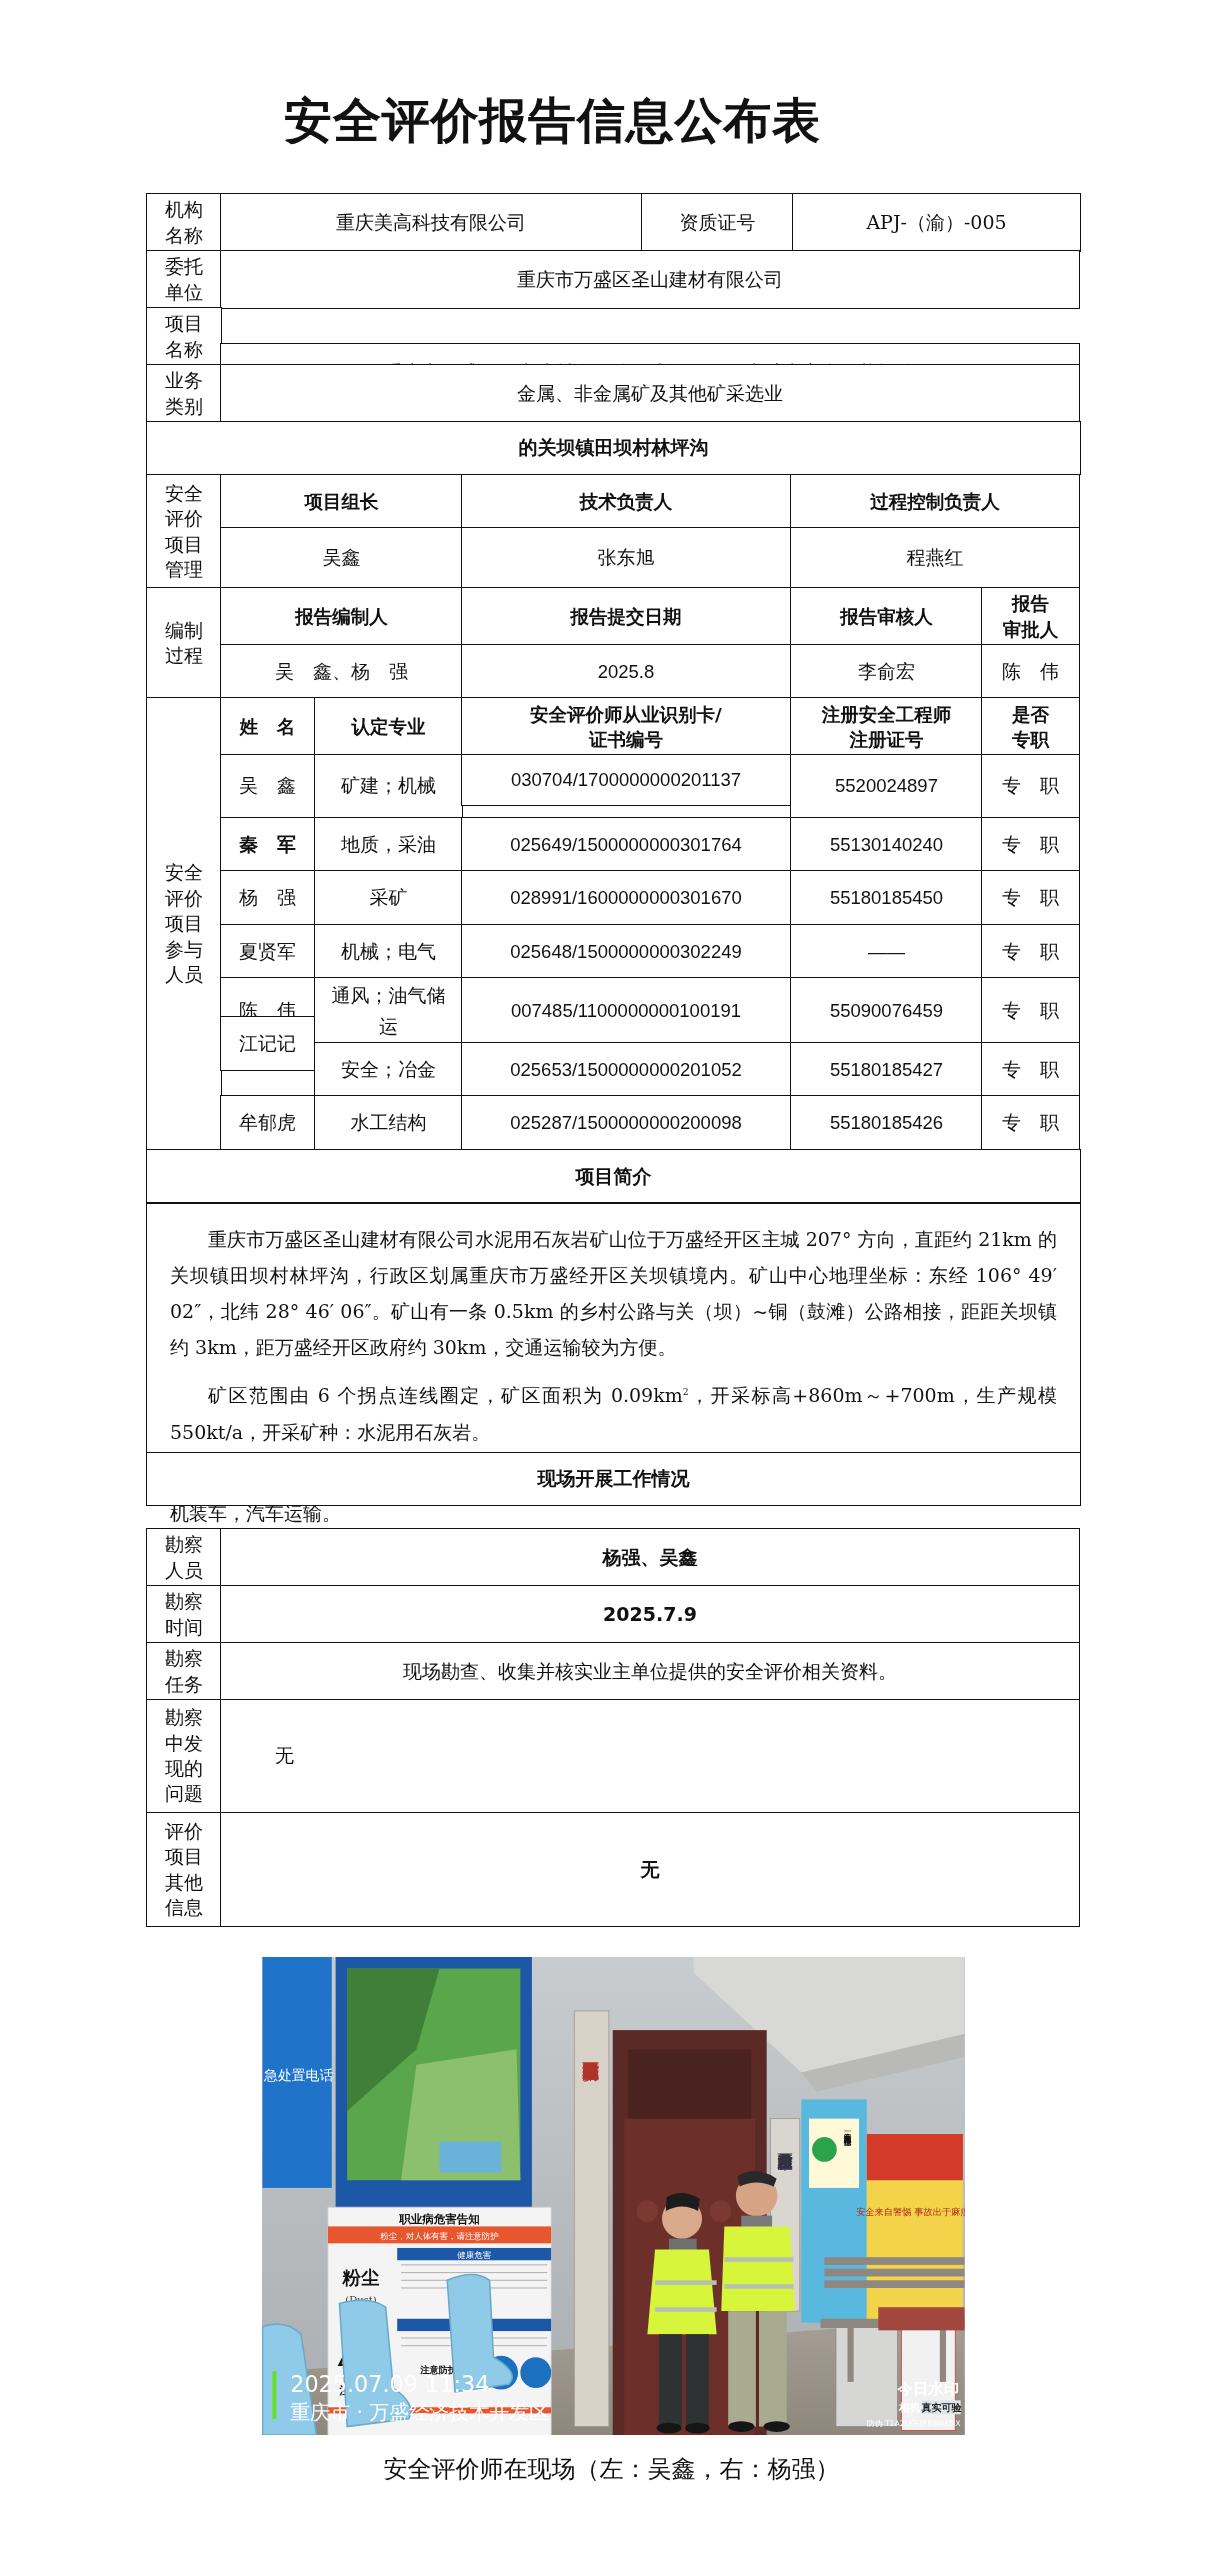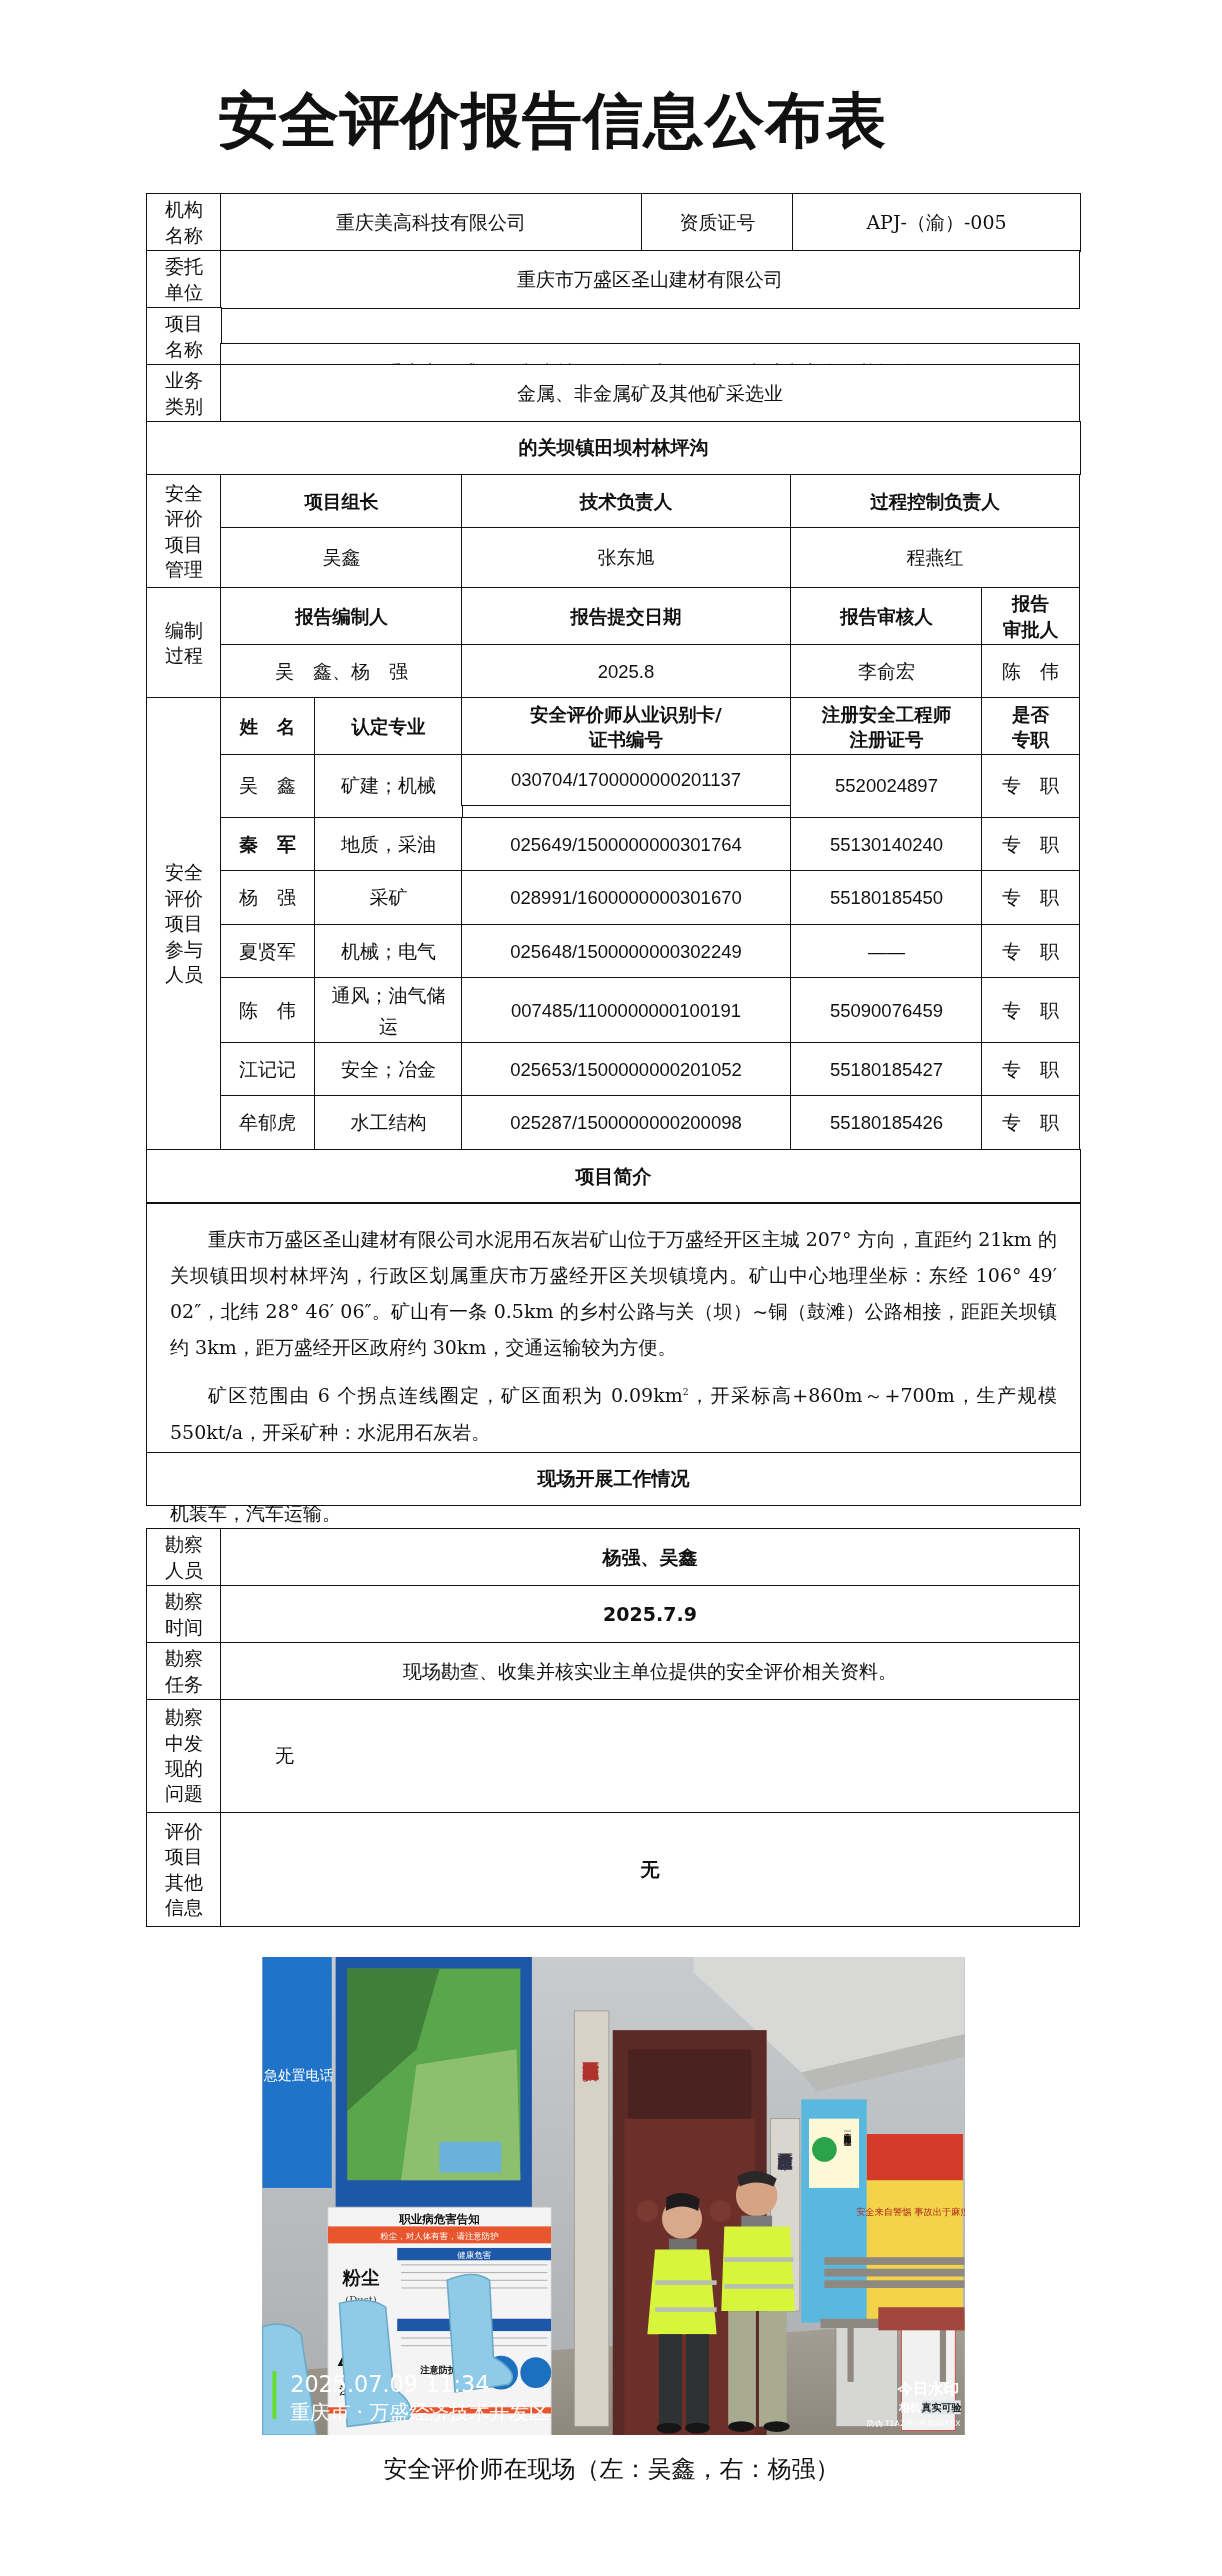--- a/index.html
+++ b/index.html
@@ -1,20 +1,20 @@
 <!DOCTYPE html>
 <html style="font-size:12.3px"><head>
 <meta charset="utf-8">
 <style>
   html, body { margin: 0; padding: 0; background: #ffffff; }
   body { width: 1223px; height: 2576px; position: relative; overflow: hidden;
          font-family: "DejaVu Serif", "Liberation Serif", serif; color: #111; }
   .abs { position: absolute; box-sizing: border-box; }
   .title { left: 0; width: 1105px; top: 91px; height: 59px; text-align: center;
-           font-size: 60px; font-weight: bold; letter-spacing: 0.8px; line-height: 59px;
+           font-size: 48px; font-weight: bold; letter-spacing: 0.8px; line-height: 59px;
            font-family: "DejaVu Sans", "Liberation Sans", sans-serif; }
   .cell { position: absolute; box-sizing: border-box; border: 1.5px solid #111;
           display: flex; align-items: center; justify-content: center; text-align: center;
           font-size: 19px; line-height: 25.4px; background: #fff; }
   .cell.lbl { font-size: 19px; line-height: 25.4px; padding: 0 3.1px; }
   .cell.hdr { font-weight: bold; font-family: "DejaVu Sans", "Liberation Sans", sans-serif; font-size: 18.5px; }
   .cell.sec { font-weight: bold; font-family: "DejaVu Sans", "Liberation Sans", sans-serif; font-size: 19px; }
   .cell.left { justify-content: flex-start; padding-left: 54px; }
   .cell .txt { white-space: pre-line; }
   .mono-num { font-family: Liberation Sans, sans-serif; font-size: 18.5px; }
@@ -232,21 +232,21 @@
   <div class="cell mono-num" style="left:461px;top:977px;width:330px;height:67px;">
       <span class="txt">007485/1100000000100191</span>
     </div>
   <div class="cell mono-num" style="left:790px;top:977px;width:193px;height:67px;">
       <span class="txt">55090076459</span>
     </div>
   <div class="cell" style="left:981px;top:977px;width:99px;height:67px;">
       <span class="txt">专　职</span>
     </div>
 
-  <div class="cell" style="left:220px;top:1042px;width:95px;height:55px;">
+  <div class="cell" style="left:220px;top:1016px;width:95px;height:55px;">
       <span class="txt">江记记</span>
     </div>
   <div class="cell" style="left:314px;top:1042px;width:149px;height:55px;">
       <span class="txt">安全；冶金</span>
     </div>
   <div class="cell mono-num" style="left:461px;top:1042px;width:330px;height:55px;">
       <span class="txt">025653/1500000000201052</span>
     </div>
   <div class="cell mono-num" style="left:790px;top:1042px;width:193px;height:55px;">
       <span class="txt">55180185427</span>

